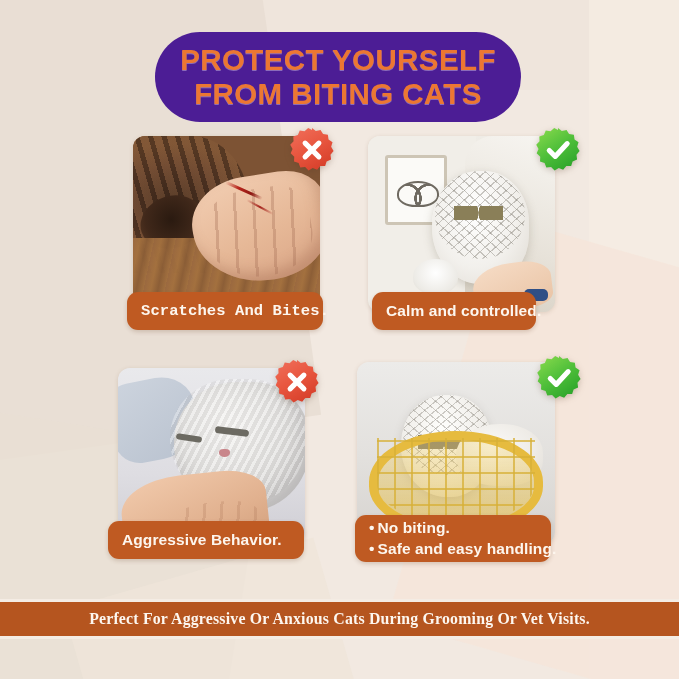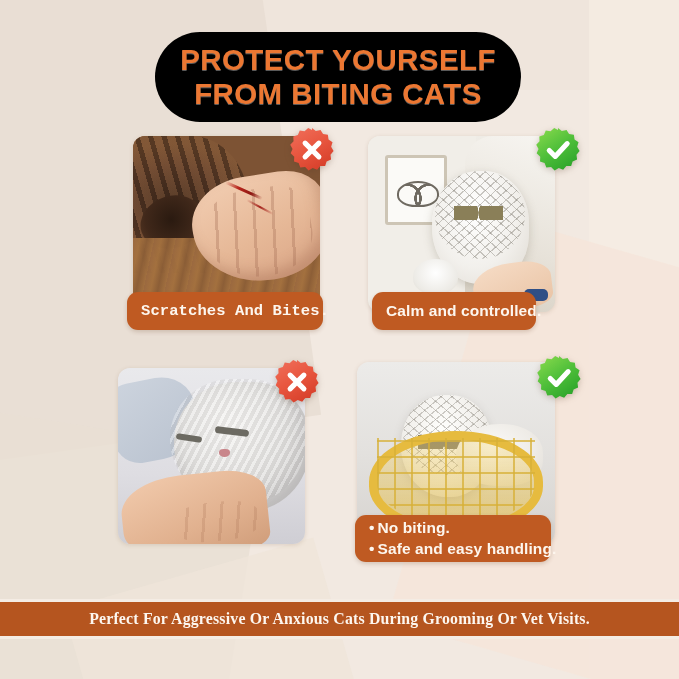--- a/index.html
+++ b/index.html
@@ -69,21 +69,21 @@
     width: 120px; height: 679px;
     background: #f6ece3;
     opacity: .75;
   }
 
   
   #title-pill {
     position: absolute;
     left: 155px; top: 32px;
     width: 366px; height: 90px;
-    background: #000000;
+    background: #4c1d95;
     border-radius: 46px;
     display: flex;
     flex-direction: column;
     align-items: center;
     justify-content: center;
     text-align: center;
   }
   .title-line {
     color: #ec7732;
     font-weight: 800;
@@ -484,20 +484,23 @@
         <div class="p3-cat"></div>
         <div class="p3-fur"></div>
         <div class="p3-eye"></div>
         <div class="p3-eye2"></div>
         <div class="p3-nose"></div>
         <div class="p3-arm"></div>
         <div class="p3-knuckles"></div>
       </div>
     </div>
   </div>
+  <div class="caption" style="left:108px; top:521px; width:196px; height:38px;">
+    <div class="caption-line">Aggressive Behavior.</div>
+  </div>
   <div class="badge" style="left:274px; top:359px;">
     <svg viewBox="0 0 100 100" aria-hidden="true">
       <path fill="url(#gradRed)" d="M50 2 L58.3 8.6 L68.6 6.3 L74 15.4 L84.5 16.6 L85.9 27.1 L94.6 33 L91.6 43.2 L96.9 52.3 L90.2 60.2 L91.5 70.7 L81.7 74.8 L78.6 84.9 L68.1 84.8 L61.2 92.8 L51.6 89.1 L42.6 94.4 L35 87.1 L24.6 88.3 L20.9 78.5 L10.9 75 L11.4 64.5 L3.6 57.3 L7.7 47.7 L2.7 38.4 L9.9 31 L9.3 20.5 L19.3 17.3 L23.4 7.7 L33.8 9.2 L41.7 2.3 L50 6.5 Z"></path>
       <path d="M35 35 L65 65 M65 35 L35 65" stroke="#ffffff" stroke-width="11" stroke-linecap="round" fill="none"></path>
     </svg>
   </div>
 
   <div class="card" style="left:357px; top:362px; width:198px; height:182px;">
     <div class="card-photo">
       <div class="photo-inner p4-bg">

